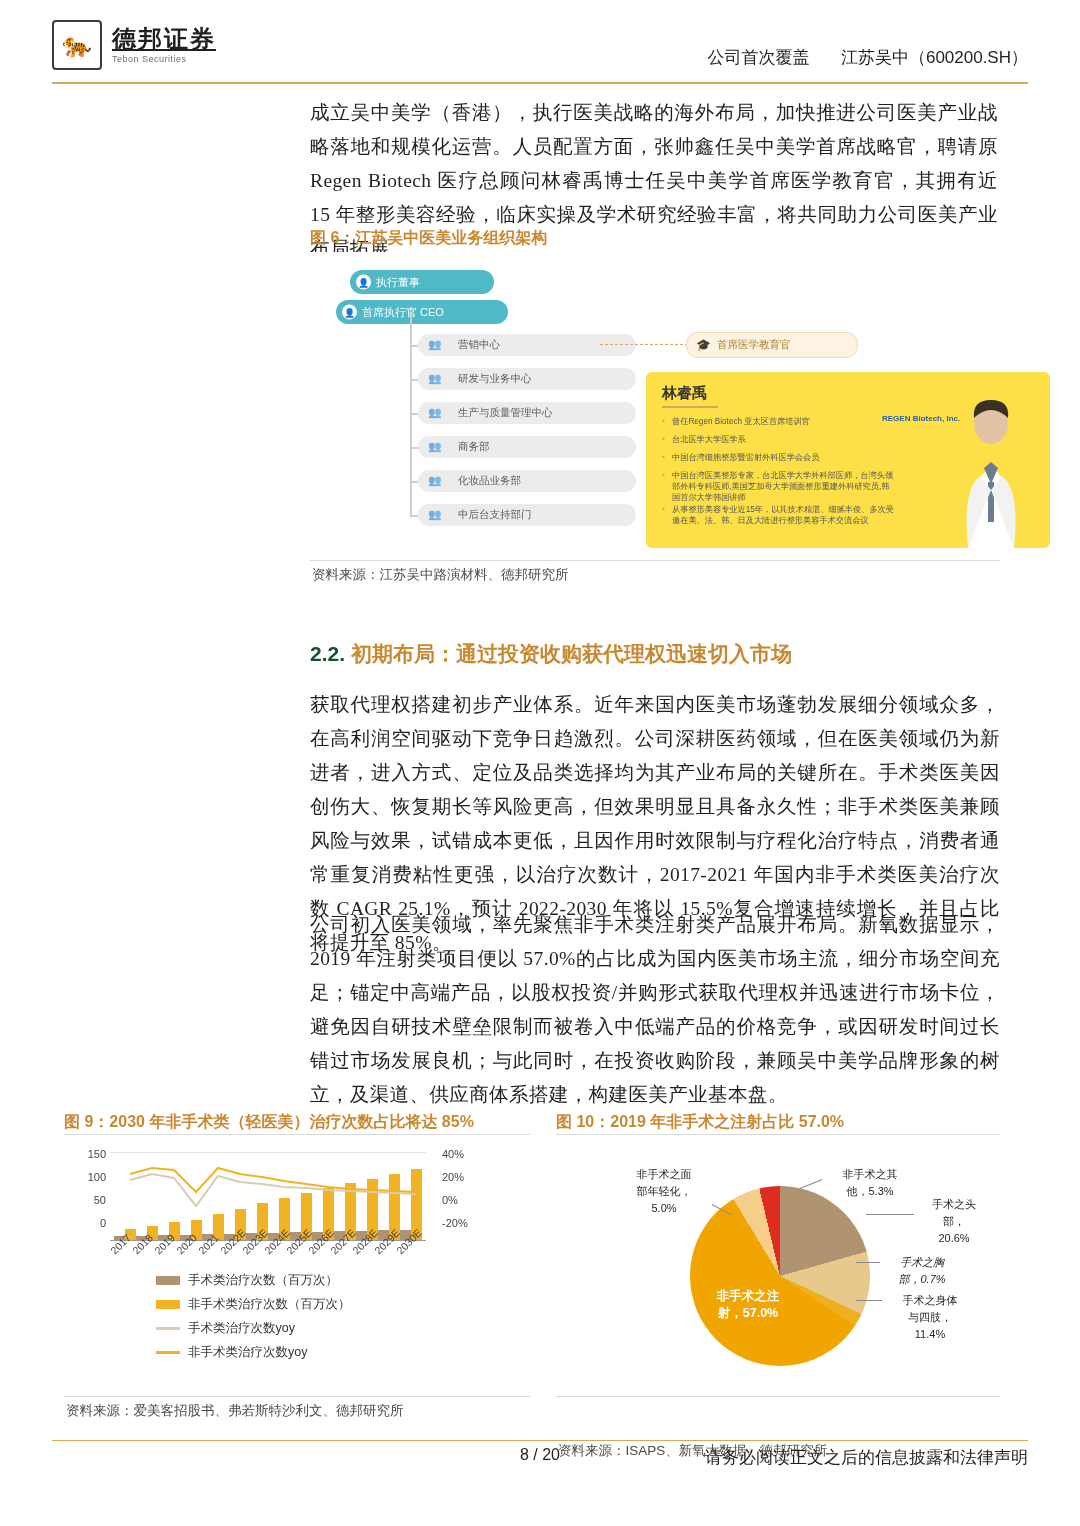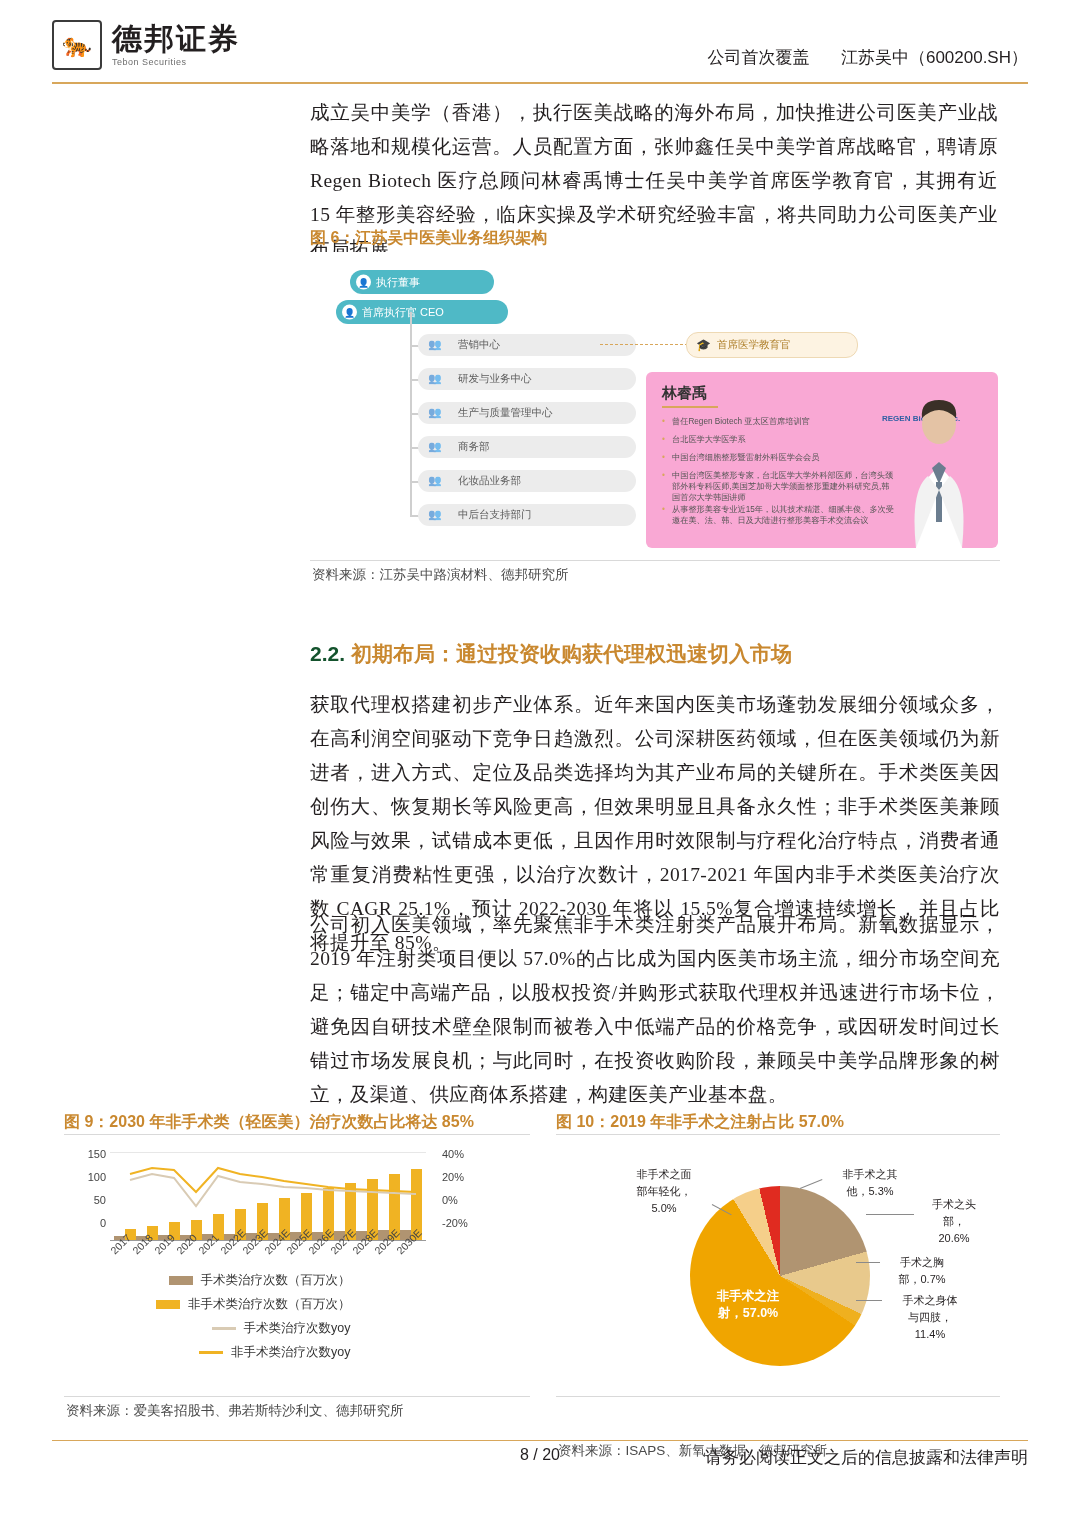--- a/index.html
+++ b/index.html
@@ -17,21 +17,21 @@
   .header{
     position:absolute;left:0;top:0;width:1080px;height:86px;
   }
   .logo-wrap{position:absolute;left:52px;top:20px;display:flex;align-items:center;gap:10px;}
   .logo-mark{
     width:46px;height:46px;border:2px solid #3b3b3b;border-radius:4px;
     display:flex;align-items:center;justify-content:center;
     font-size:24px;color:#3b3b3b;
   }
   .logo-text{display:flex;flex-direction:column;line-height:1;}
-  .logo-cn{font-size:30px;font-weight:bold;letter-spacing:2px;color:#231f20;font-family:"Liberation Sans",sans-serif;}
+  .logo-cn{font-size:24px;font-weight:bold;letter-spacing:2px;color:#231f20;font-family:"Liberation Sans",sans-serif;text-decoration:underline;}
   .logo-en{font-size:9px;color:#6d6d6d;letter-spacing:0.5px;margin-top:4px;font-family:"Liberation Sans",sans-serif;}
   .header-right{
     position:absolute;right:52px;top:46px;
     font-size:17px;color:#231f20;font-family:"Liberation Sans",sans-serif;
   }
   .header-right .sep{display:inline-block;width:22px;}
   .header-rule{position:absolute;left:52px;right:52px;top:82px;height:2px;background:#d8a75b;}
 
   
   .para{
@@ -98,22 +98,22 @@
     border-top:1.5px dashed #d8a75b;
   }
   .node-edu{
     position:absolute;left:376px;top:80px;width:140px;height:24px;
     background:#fdf3e2;border:1px solid #eed9b4;border-radius:12px;
     display:flex;align-items:center;padding-left:30px;
     font-size:10.5px;color:#b0822f;font-family:"Liberation Sans",sans-serif;
   }
   .node-edu .ic{position:absolute;left:9px;top:50%;transform:translateY(-50%);font-size:12px;}
   .card{
-    position:absolute;left:336px;top:120px;width:352px;height:176px;
-    background:#f9a8d4;border-radius:6px;
+    position:absolute;left:336px;top:120px;width:404px;height:176px;
+    background:#fde047;border-radius:6px;
   }
   .card-name{position:absolute;left:16px;top:12px;font-size:15px;font-weight:bold;color:#333;font-family:"Liberation Sans",sans-serif;}
   .card-underline{position:absolute;left:16px;top:34px;width:56px;height:2px;background:#d8a75b;}
   .bullet{
     position:absolute;font-size:8.2px;color:#555;font-family:"Liberation Sans",sans-serif;
     line-height:11px;padding-left:10px;width:232px;
   }
   .bullet:before{content:"•";position:absolute;left:0;color:#d8a75b;}
   .b1{left:16px;top:44px;}
   .b2{left:16px;top:62px;}
@@ -169,21 +169,21 @@
   }
   .gridline{position:absolute;left:0;width:100%;height:1px;background:#e7e7e7;}
   .bar{position:absolute;bottom:0;width:11px;}
   .bar-a{background:#b09471;}
   .bar-b{background:#f0b323;}
   .tickx{
     position:absolute;font-size:10.5px;color:#444;font-family:"Liberation Sans",sans-serif;
     transform:rotate(-45deg);transform-origin:left top;white-space:nowrap;
   }
   .legend{position:absolute;left:156px;top:1272px;font-size:12.5px;color:#333;font-family:"Liberation Sans",sans-serif;}
-  .legend-row{display:flex;align-items:center;margin-bottom:7px;justify-content:flex-end;}
+  .legend-row{display:flex;align-items:center;margin-bottom:7px;}
   .swatch{width:24px;height:9px;margin-right:8px;display:inline-block;}
   .swatch-line{width:24px;height:2.5px;margin-right:8px;display:inline-block;}
 
   
   .pie{
     position:absolute;left:690px;top:1186px;width:180px;height:180px;border-radius:50%;
     background:conic-gradient(
       from 0deg,
       #b09471 0deg 74.2deg,
       #e8c98c 74.2deg 115deg,
@@ -424,21 +424,21 @@
   </div>
   <div class="pie-label" style="left:822px;top:1166px;width:96px;">
     <span>非手术之其</span><br>
     <span>他，5.3%</span>
   </div>
   <div class="pie-label" style="left:916px;top:1196px;width:76px;">
     <span>手术之头</span><br>
     <span>部，</span><br>
     <span>20.6%</span>
   </div>
-  <div class="pie-label" style="left:880px;top:1254px;width:84px;">
+  <div class="pie-label" style="left:880px;top:1254px;width:84px;font-style:italic;">
     <span>手术之胸</span><br>
     <span>部，0.7%</span>
   </div>
   <div class="pie-label" style="left:882px;top:1292px;width:96px;">
     <span>手术之身体</span><br>
     <span>与四肢，</span><br>
     <span>11.4%</span>
   </div>
   <div class="pie-inline" style="left:700px;top:1288px;width:96px;">
     <span>非手术之注</span><br>

